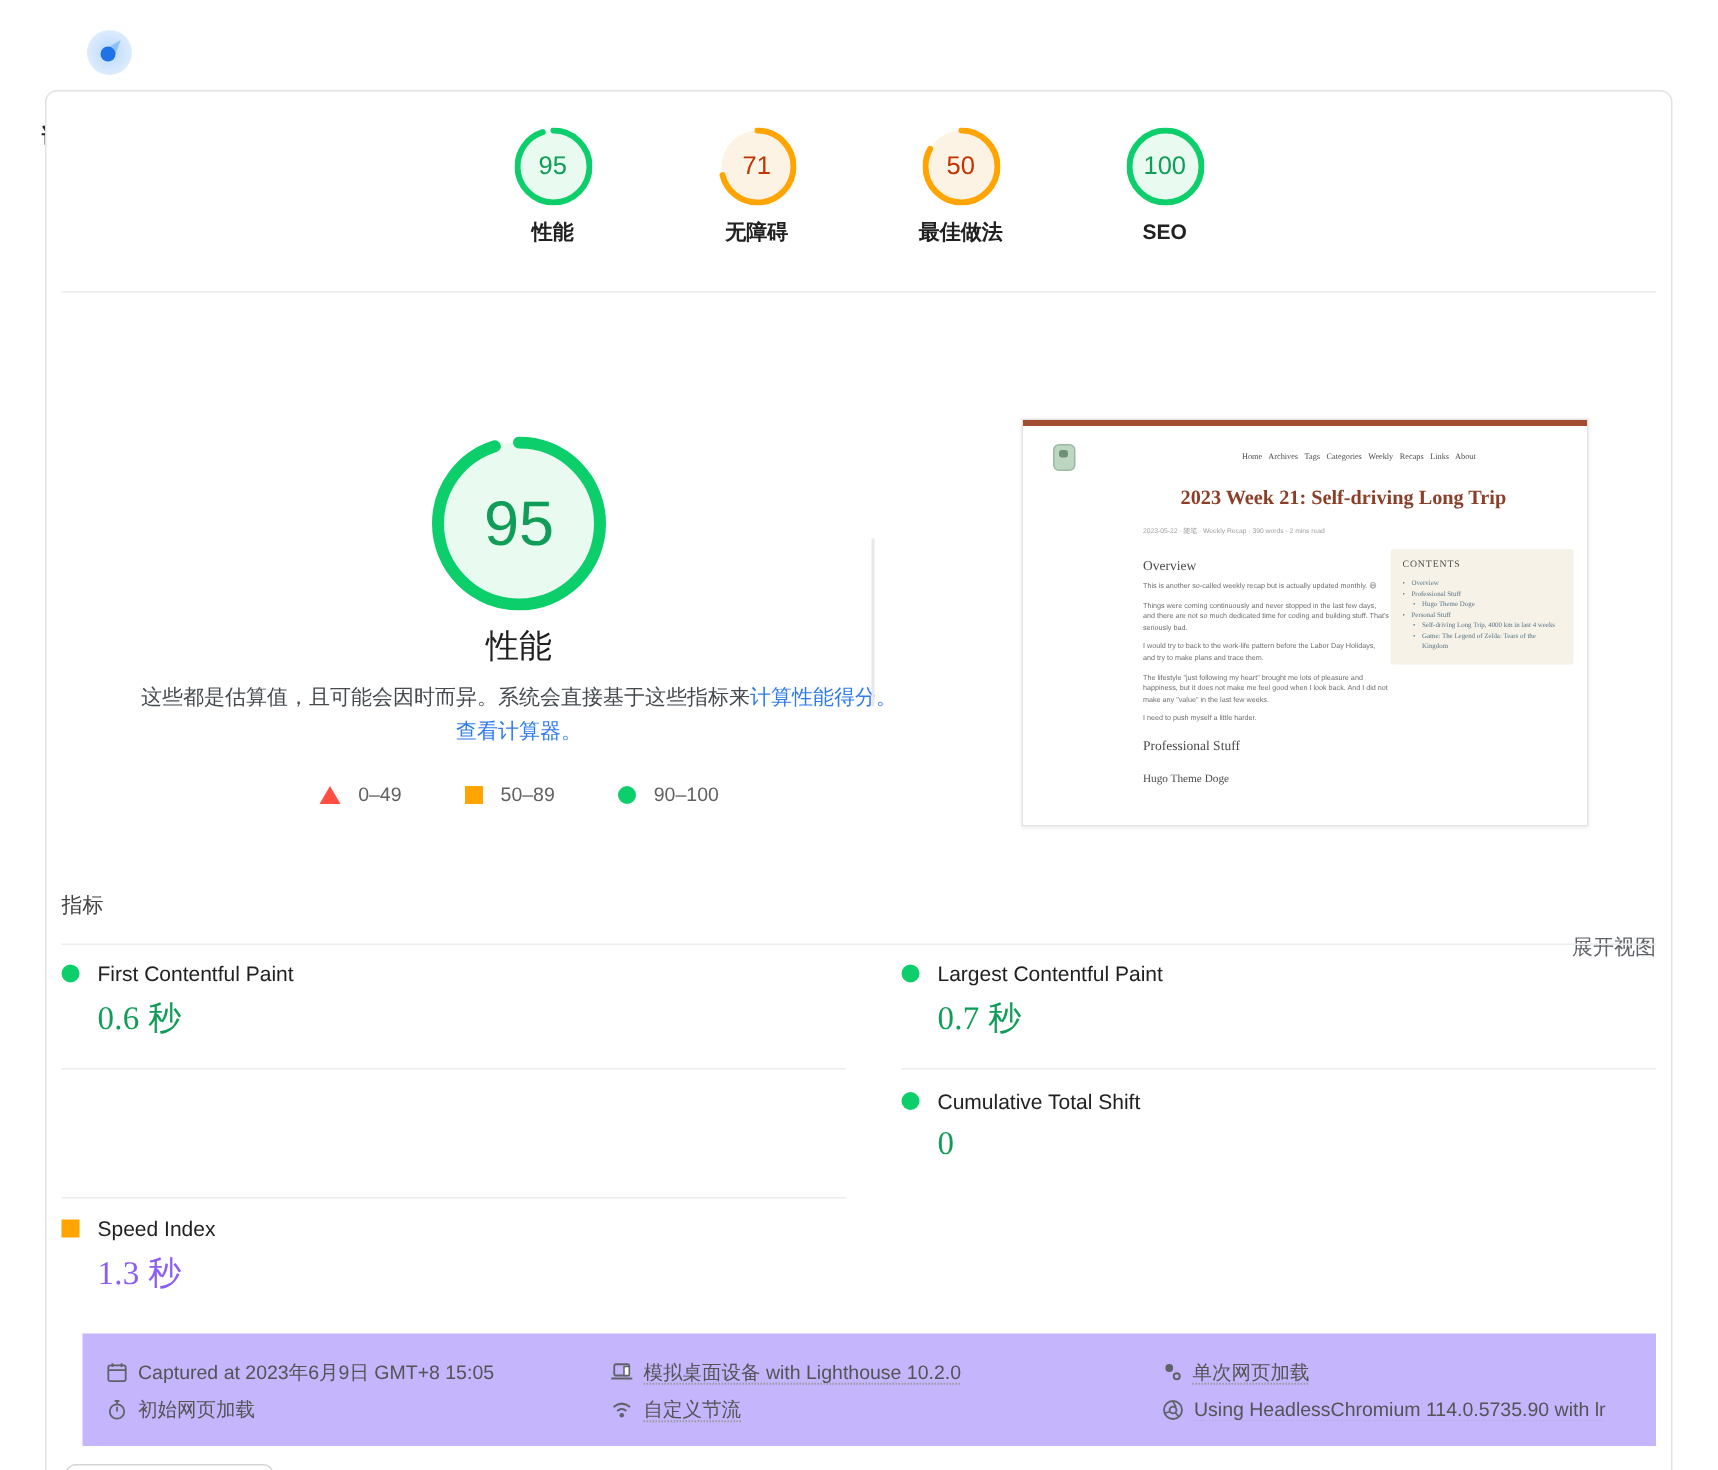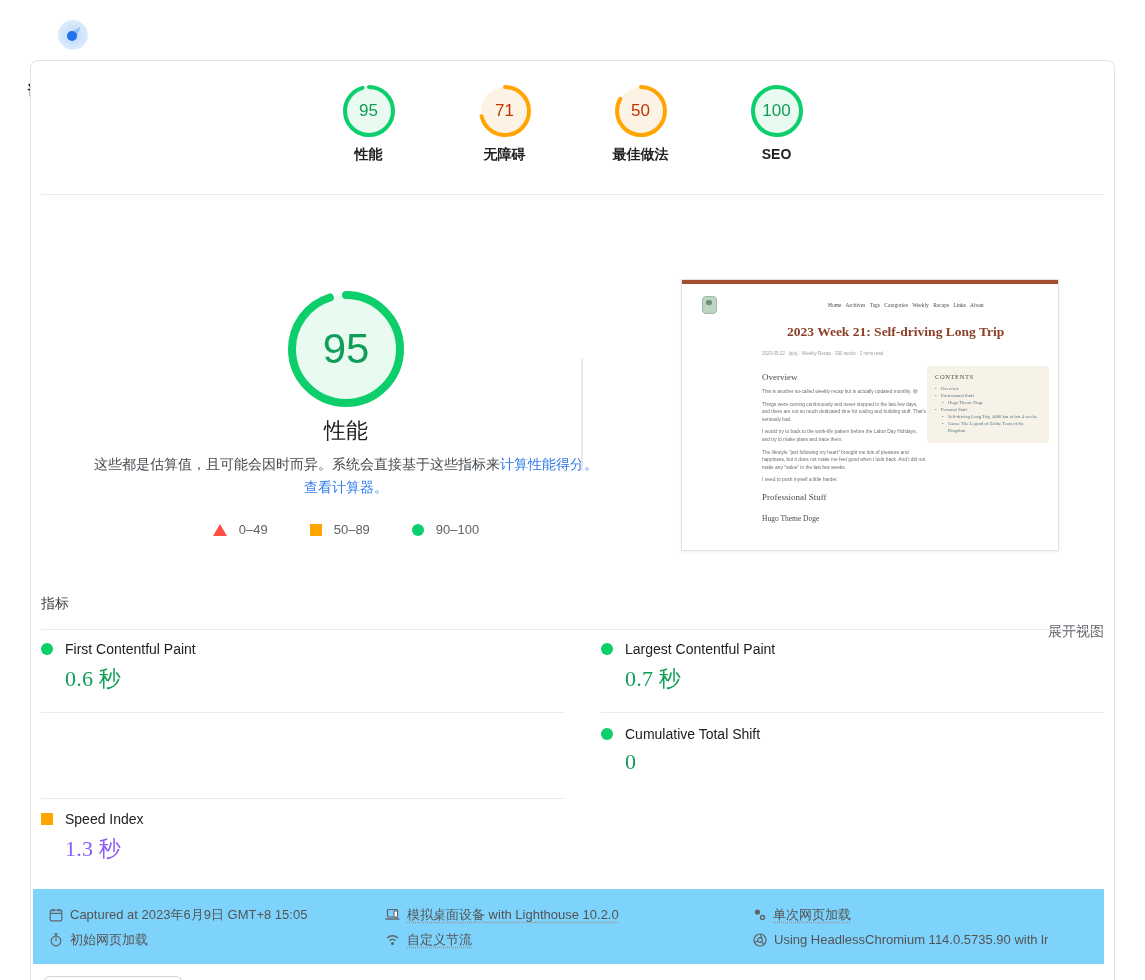--- a/index.html
+++ b/index.html
@@ -80,21 +80,21 @@
   .metric-head{display:flex;align-items:center;gap:12px;}
   .metric-marker{width:12px;height:12px;flex:0 0 auto;}
   .metric-name{font-size:14px;color:#212121;}
   .metric-value{margin:7px 0 0 24px;font-size:22px;letter-spacing:.2px;font-family:Liberation Serif, serif;}
   .rating-pass .metric-marker{background:#0cce6b;border-radius:50%;}
   .rating-pass .metric-value{color:#0f9d58;}
   .rating-average .metric-marker{background:#ffa400;}
   .rating-average .metric-value{color:#8b5cf6;}
 
   
-  .meta-footer{position:absolute;left:2px;right:10px;top:828px;height:75px;background:#7dd3fc;
+  .meta-footer{position:absolute;left:24px;right:10px;top:828px;height:75px;background:#c4b5fd;
     box-sizing:border-box;padding:13px 16px;display:grid;
     grid-template-columns:336px 368px 1fr;grid-auto-rows:25px;align-items:center;
     font-size:13px;color:#545454;}
   .meta-item{display:flex;align-items:center;gap:7px;white-space:nowrap;overflow:hidden;}
   .meta-item svg{flex:0 0 auto;}
   .dotted{text-decoration:underline dotted #9a9a9a;text-underline-offset:3px;}
 
   
   .partial-chip{position:absolute;left:13px;top:915px;width:138px;height:28px;background:#fff;
     border:1px solid #d5d5d5;border-bottom:none;border-radius:6px 6px 0 0;box-sizing:border-box;}

